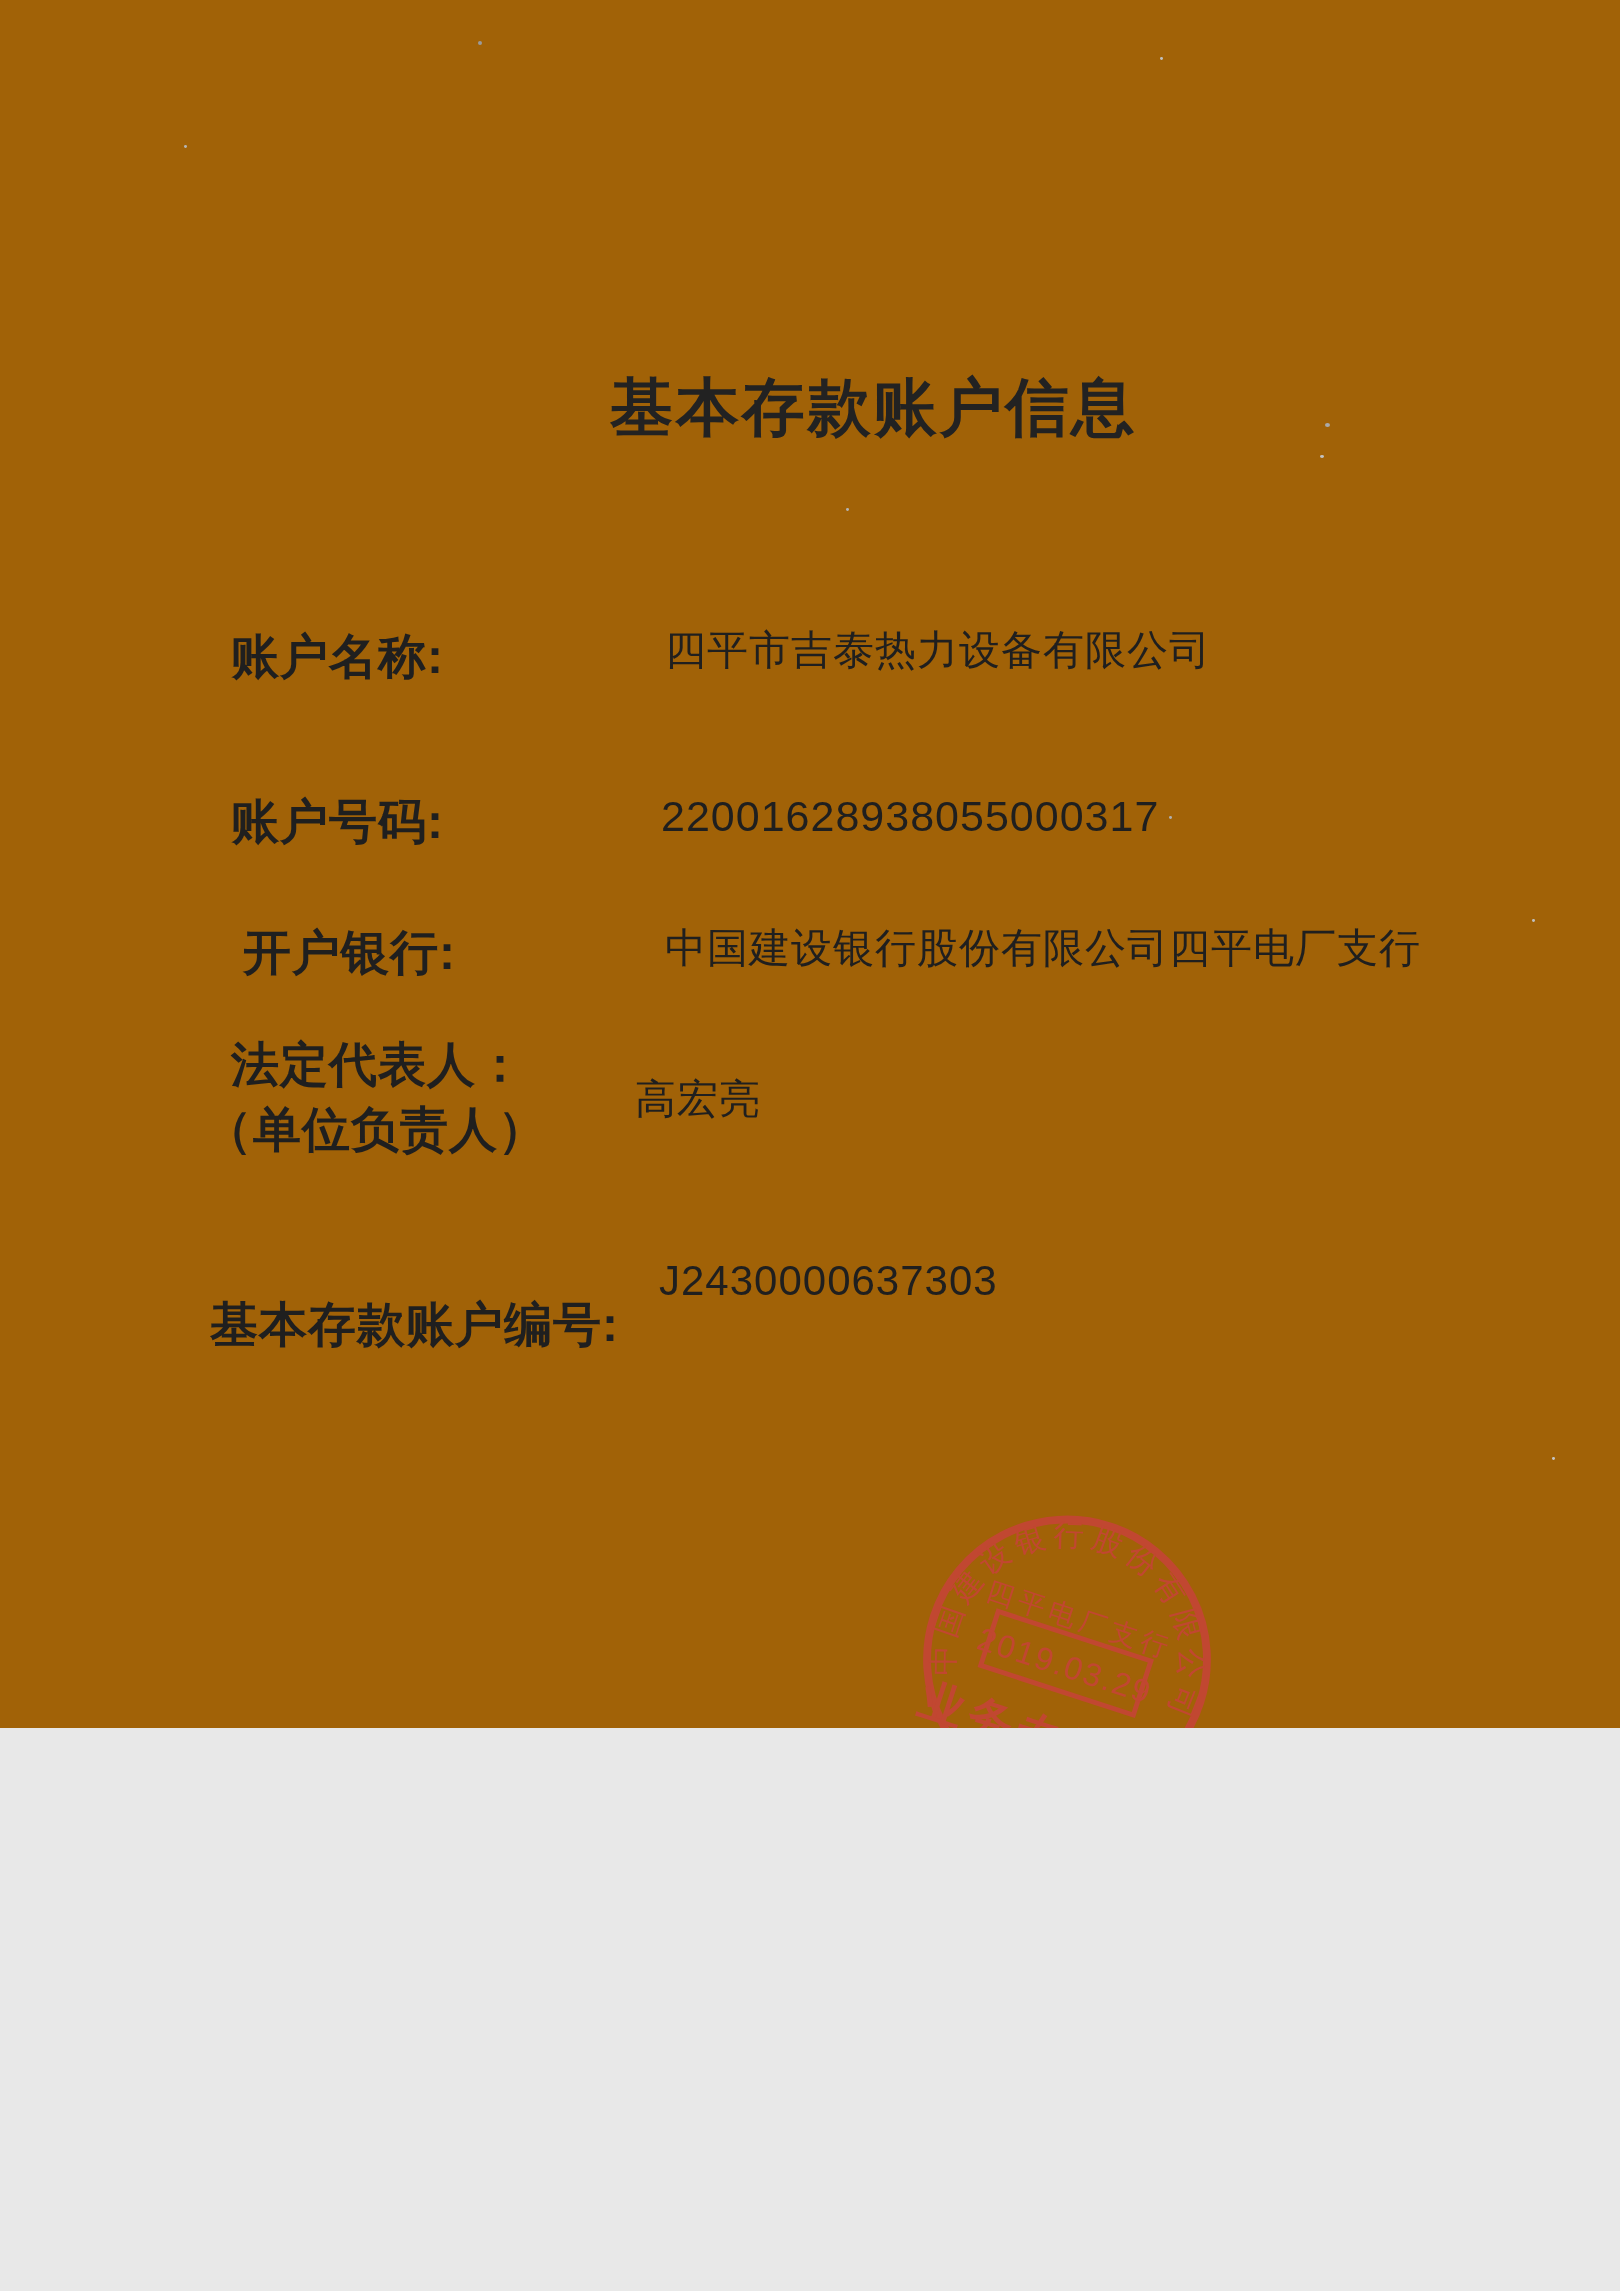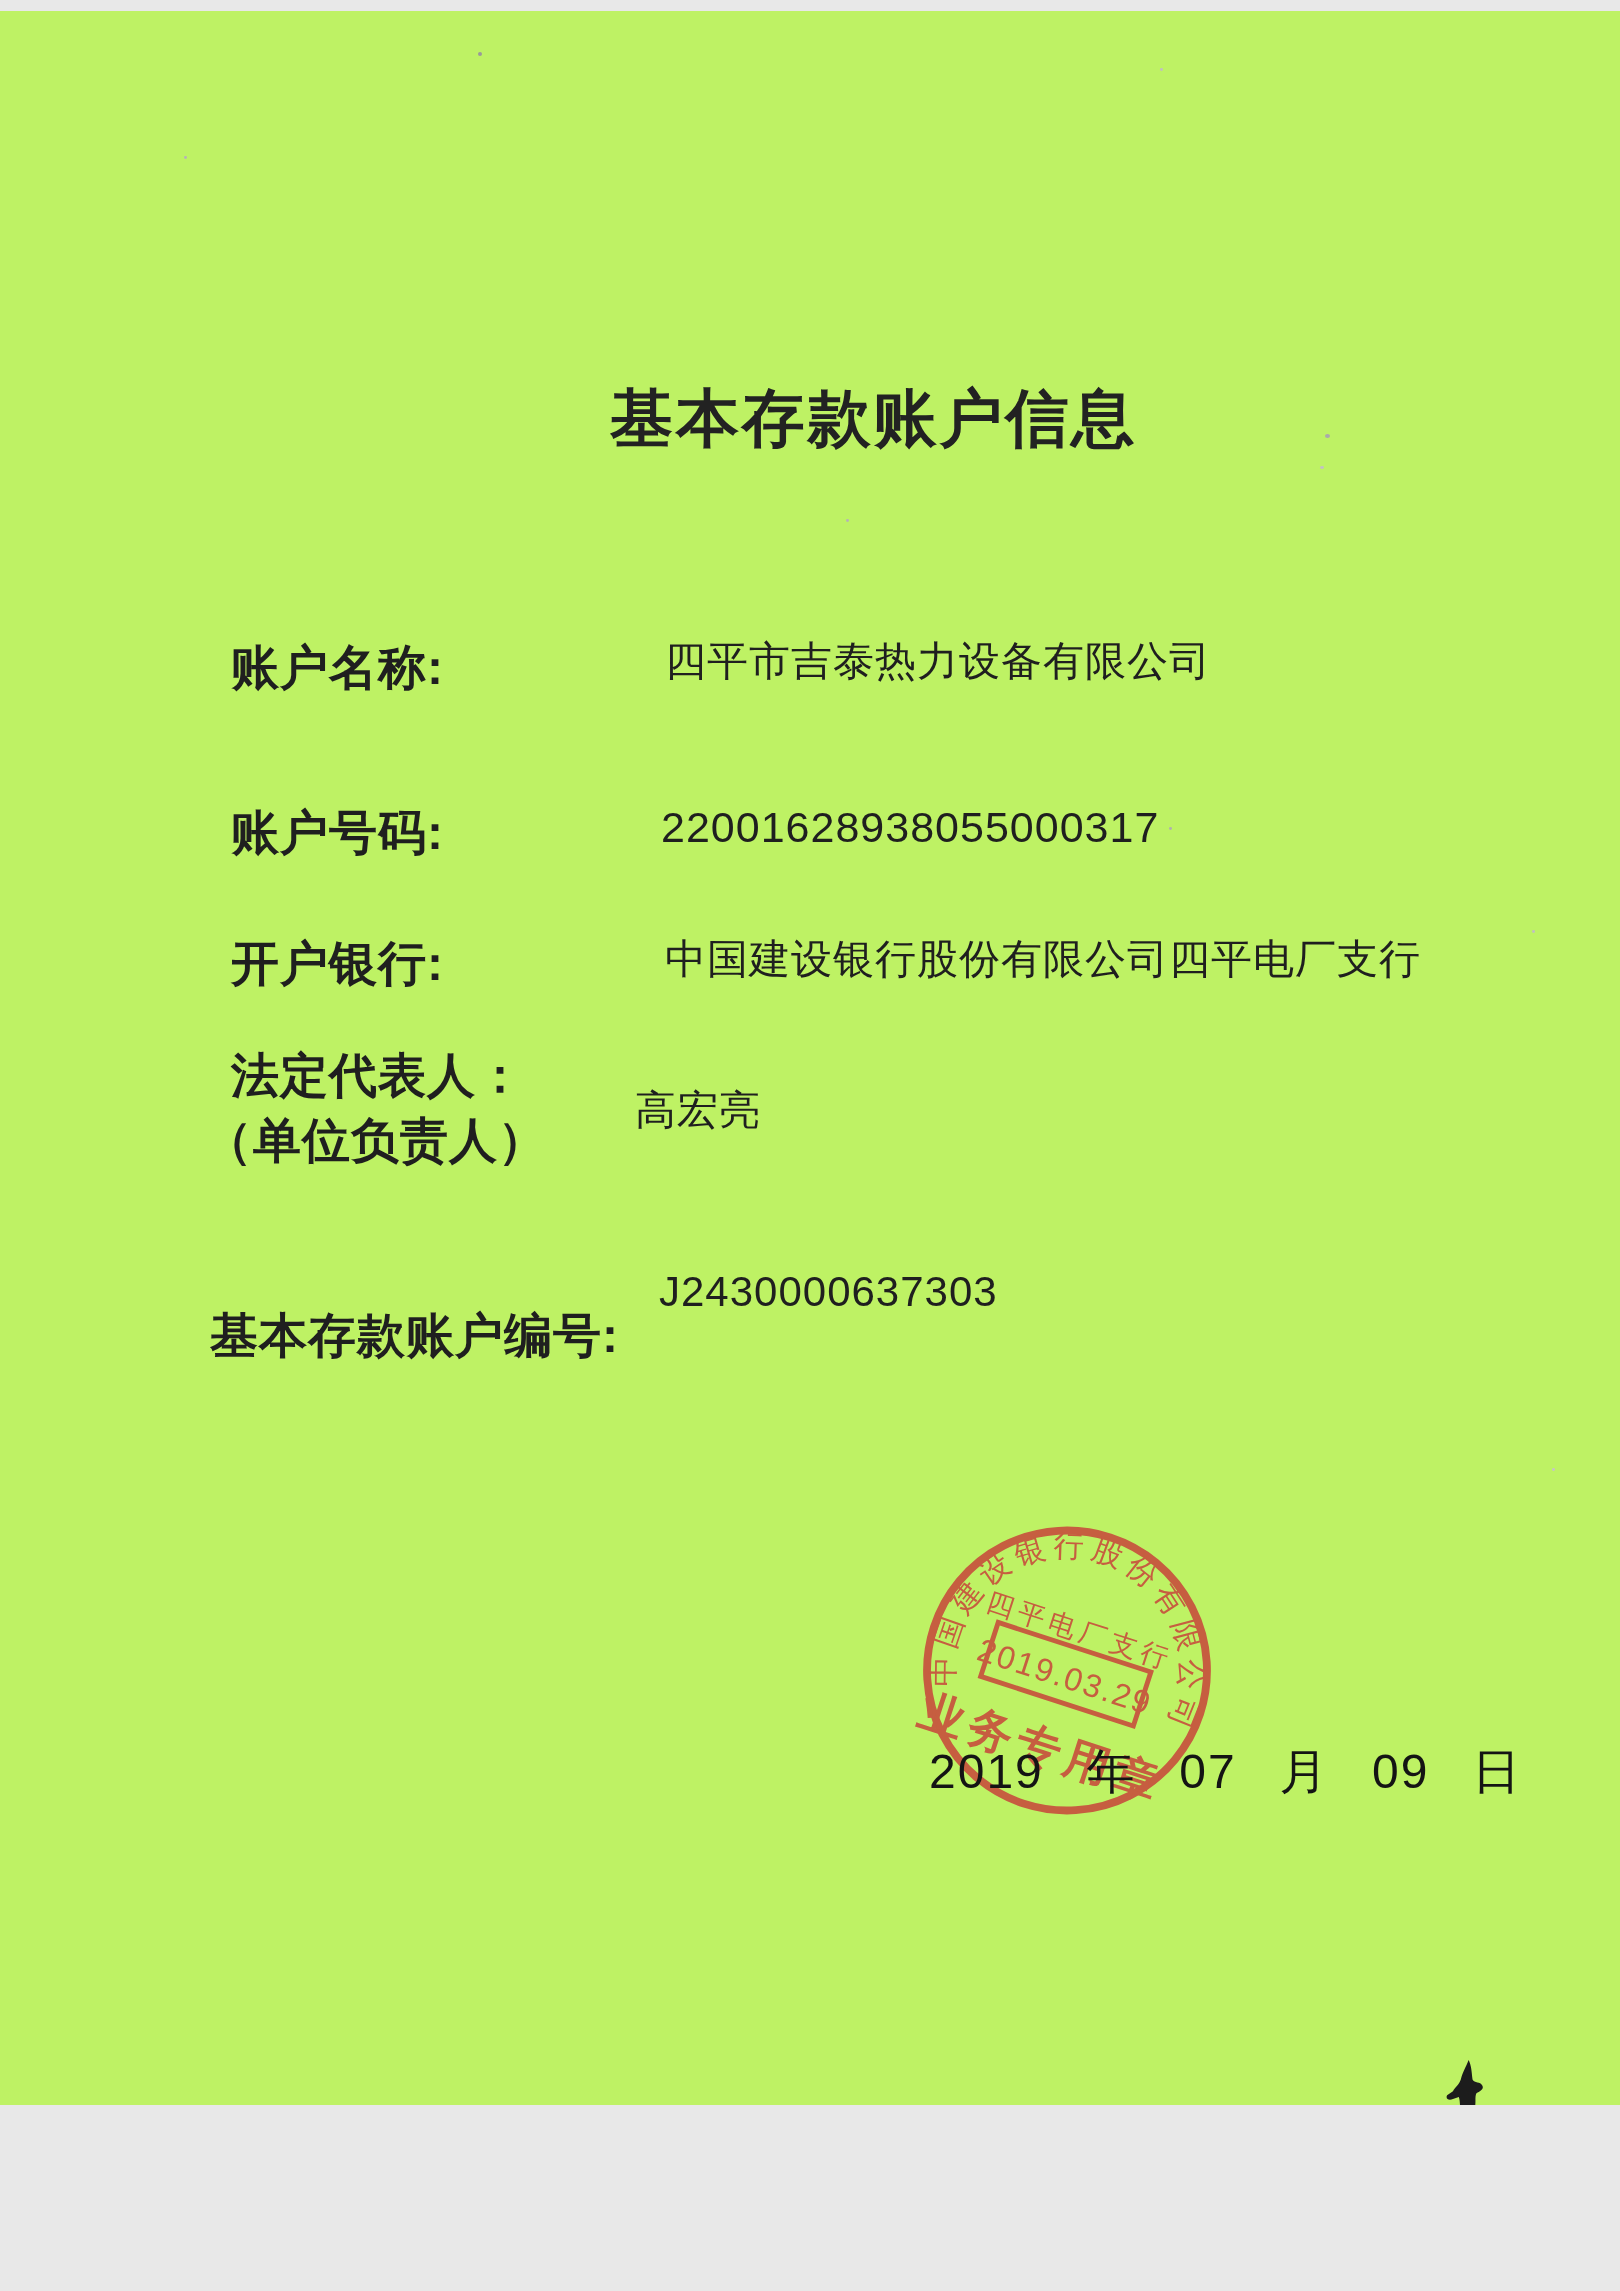--- a/index.html
+++ b/index.html
@@ -1,20 +1,20 @@
 <!DOCTYPE html>
 <html><head>
 <meta charset="utf-8">
 <style>
   html,body{margin:0;padding:0;background:#e8e8e8;}
   .page{
     position:relative;
-    width:1620px;height:2094px;
-    margin:11px auto;
-    background:#bef264;
+    width:1620px;height:1728px;
+    margin:0 auto;
+    background:#a16207;
     font-family:"Liberation Sans","DejaVu Sans",sans-serif;
     color:#262626;
     overflow:hidden;
   }
   .abs{position:absolute;white-space:nowrap;}
   .doc-title{
     left:610px;top:365px;
     font-size:63px;font-weight:bold;letter-spacing:2.9px;
     color:#222;
   }
@@ -22,21 +22,21 @@
     font-size:48px;font-weight:600;color:#1f1f1f;letter-spacing:1px;
   }
   .field-value{
     font-size:41px;font-weight:400;color:#1f1f1f;letter-spacing:1px;
   }
   .num{font-family:"Liberation Sans",sans-serif;letter-spacing:1px;}
   .lbl-r1{left:231px;top:625px;}
   .val-r1{left:665px;top:623px;}
   .lbl-r2{left:231px;top:790px;}
   .val-r2{left:661px;top:792px;font-size:43px;}
-  .lbl-r3{left:231px;top:921px;}
+  .lbl-r3{left:243px;top:921px;}
   .val-r3{left:665px;top:921px;}
   .lbl-r4a{left:231px;top:1033px;}
   .lbl-r4b{left:204px;top:1098px;}
   .val-r4{left:635px;top:1072px;}
   .lbl-r5{left:210px;top:1293px;}
   .val-r5{left:659px;top:1257px;font-size:42px;}
   .date-line{
     left:929px;top:1729px;
     font-size:48px;color:#141414;
     word-spacing:27.4px;letter-spacing:2px;

